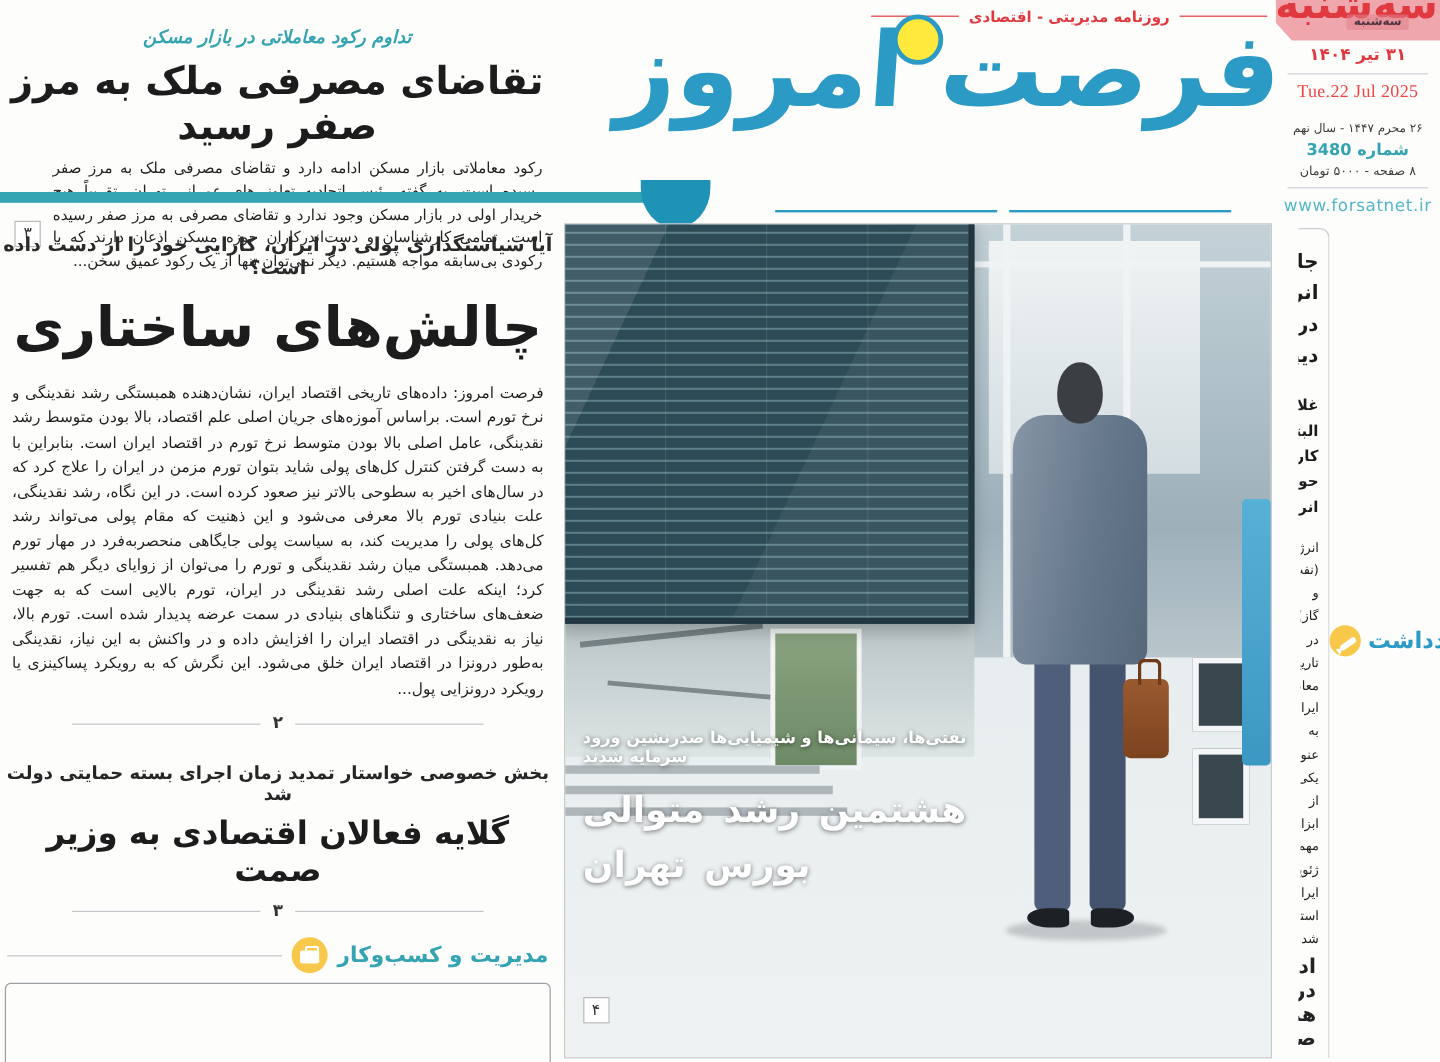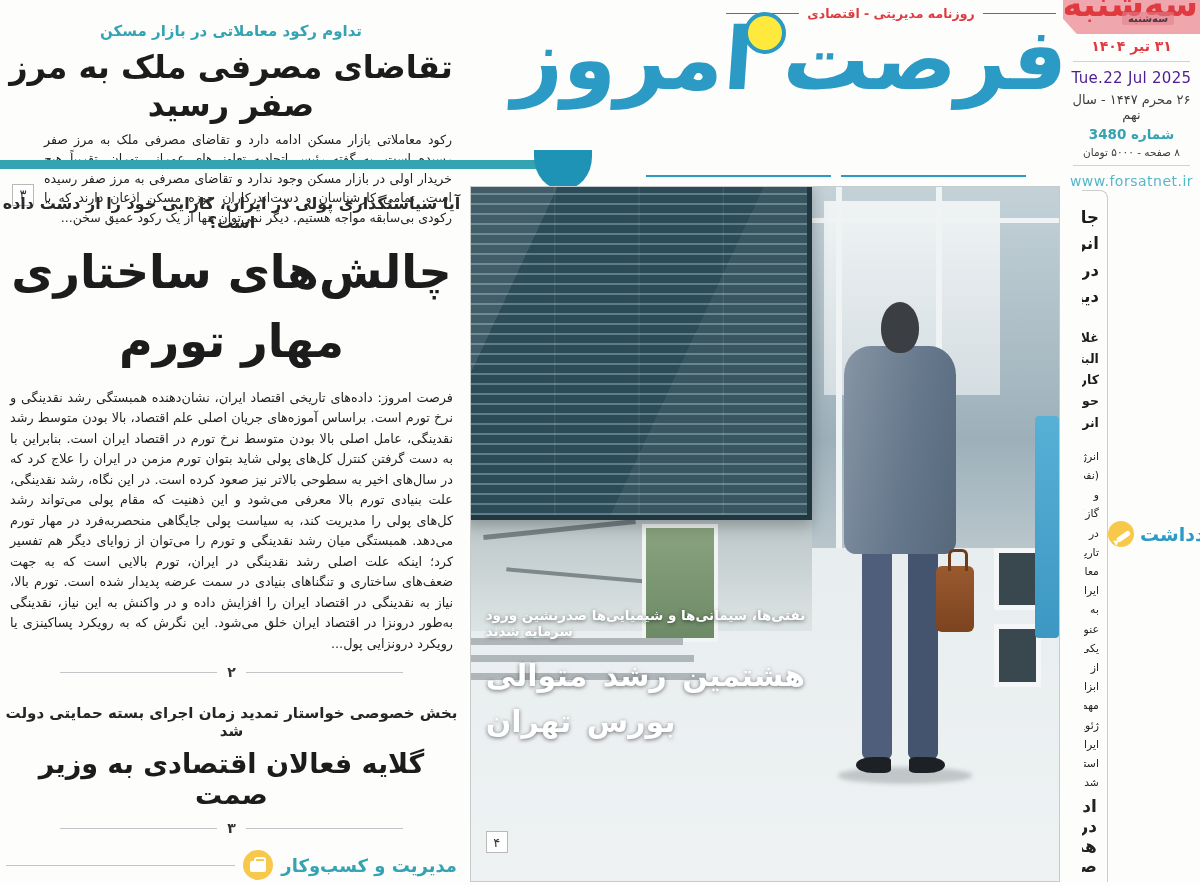--- a/index.html
+++ b/index.html
@@ -12,39 +12,39 @@
   .page{position:relative;width:1200px;height:885px;margin:0 auto;background:#fdfdfc;overflow:hidden;direction:rtl;}
 
   
   .mast{position:absolute;left:1063px;top:0;width:137px;height:183px;text-align:center;}
   .ribbon{position:relative;height:34px;background:var(--pink);overflow:hidden;
           clip-path:polygon(0 0,100% 0,100% 100%,10% 100%,0 55%);}
   .ribbon .big-art{position:absolute;top:-16px;right:2px;left:2px;font-size:34px;font-weight:bold;color:var(--red);white-space:nowrap;overflow:hidden;}
   .ribbon .wk{position:absolute;top:12px;right:26px;font-size:10px;font-weight:bold;color:#4c3440;background:rgba(224,130,140,.55);padding:1px 6px;border-radius:2px;}
   .mast .fa-date{margin-top:4px;color:var(--red);font-weight:bold;font-size:14px;}
   .mast hr{border:none;border-top:1px solid var(--rule);margin:7px 10px;}
-  .mast .en-date{font-size:15px;color:#4c1d95;letter-spacing:.3px;}
-  .mast .hijri{font-size:13px;color:#3c3c3c;margin-top:5px;}
+  .mast .en-date{font-size:15px;color:#ef4444;letter-spacing:.3px;font-family:Liberation Serif, serif;}
+  .mast .hijri{font-size:10px;color:#3c3c3c;margin-top:16px;}
   .mast .issue{font-size:13.5px;font-weight:bold;color:var(--teal);margin-top:4px;}
   .mast .pp{font-size:10.5px;color:#3c3c3c;margin-top:4px;}
   .mast .site{font-size:14px;color:#56b6ca;letter-spacing:.5px;}
 
   
   .logoblk{position:absolute;left:496px;top:0;width:590px;height:183px;}
   .typeline{position:absolute;top:6px;right:30px;width:330px;display:flex;align-items:center;gap:8px;color:var(--red);font-size:12.5px;font-weight:bold;}
   .typeline i{flex:1;border-top:1px solid var(--red);}
   .logo-title{position:absolute;top:10px;right:15px;left:15px;text-align:center;font-size:86px;line-height:1.15;font-weight:bold;color:var(--accent);transform:skewX(-4deg);white-space:nowrap;}
   .logo-dot{position:absolute;top:12px;right:300px;width:42px;height:42px;border-radius:50%;background:#ffe93c;border:4px solid var(--accent);}
   .tagline{position:absolute;bottom:6px;right:60px;width:380px;display:flex;align-items:center;gap:10px;color:var(--accent);font-size:20px;font-weight:bold;}
   .tagline i{flex:1;border-top:2px solid var(--accent);}
 
   
   .topstory{position:absolute;left:0;top:4px;width:462px;text-align:center;}
   .kicker{color:var(--teal);font-size:15px;font-weight:bold;}
-  .topstory .kicker{margin-top:18px;}
+  .topstory .kicker{margin-top:18px;font-style:italic;}
   .topstory h2{font-size:32px;margin:8px 6px 6px;letter-spacing:-.5px;}
   .topstory .body{position:relative;text-align:justify;font-size:12.5px;line-height:1.55;color:#222;margin:2px 10px 0;padding-left:34px;}
   .numbox{display:flex;align-items:center;justify-content:center;width:22px;height:22px;border:1px solid #b9b9b9;background:#fff;font-size:13px;color:#333;}
   .topstory .numbox{position:absolute;left:2px;top:54px;}
   .teal-rule{position:absolute;left:0;top:160px;width:548px;height:9px;background:var(--teal);}
   .teal-blob{position:absolute;left:534px;top:150px;width:58px;height:40px;background:#1f93b6;border-radius:0 0 60% 60%/0 0 100% 100%;}
 
   
   .leftcol{position:absolute;left:0;top:186px;width:463px;}
   .leadk{margin-top:8px;text-align:center;font-size:16px;font-weight:bold;color:#2a2a2a;}
@@ -150,21 +150,20 @@
     <div class="issue">شماره 3480</div>
     <div class="pp">۸ صفحه - ۵۰۰۰ تومان</div>
     <hr>
     <div class="site">www.forsatnet.ir</div>
   </aside>
 
   <section class="leftcol">
     <div class="leadk">آیا سیاستگذاری پولی در ایران، کارایی خود را از دست داده است؟</div>
     <h1 class="lead-h">
       <span>چالش‌های ساختاری</span><br>
-      <span>مهار تورم</span>
     </h1>
     <div class="lead-body">فرصت امروز: داده‌های تاریخی اقتصاد ایران، نشان‌دهنده همبستگی رشد نقدینگی و نرخ تورم است. براساس آموزه‌های جریان اصلی علم اقتصاد، بالا بودن متوسط رشد نقدینگی، عامل اصلی بالا بودن متوسط نرخ تورم در اقتصاد ایران است. بنابراین با به دست گرفتن کنترل کل‌های پولی شاید بتوان تورم مزمن در ایران را علاج کرد که در سال‌های اخیر به سطوحی بالاتر نیز صعود کرده است. در این نگاه، رشد نقدینگی، علت بنیادی تورم بالا معرفی می‌شود و این ذهنیت که مقام پولی می‌تواند رشد کل‌های پولی را مدیریت کند، به سیاست پولی جایگاهی منحصربه‌فرد در مهار تورم می‌دهد. همبستگی میان رشد نقدینگی و تورم را می‌توان از زوایای دیگر هم تفسیر کرد؛ اینکه علت اصلی رشد نقدینگی در ایران، تورم بالایی است که به جهت ضعف‌های ساختاری و تنگناهای بنیادی در سمت عرضه پدیدار شده است. تورم بالا، نیاز به نقدینگی در اقتصاد ایران را افزایش داده و در واکنش به این نیاز، نقدینگی به‌طور درونزا در اقتصاد ایران خلق می‌شود. این نگرش که به رویکرد پساکینزی یا رویکرد درونزایی پول...</div>
     <div class="pagemark">
       <i></i>
         <b>۲</b>
         <i></i>
     </div>
 
     <div class="story2">
       <div class="kicker2">بخش خصوصی خواستار تمدید زمان اجرای بسته حمایتی دولت شد</div>

